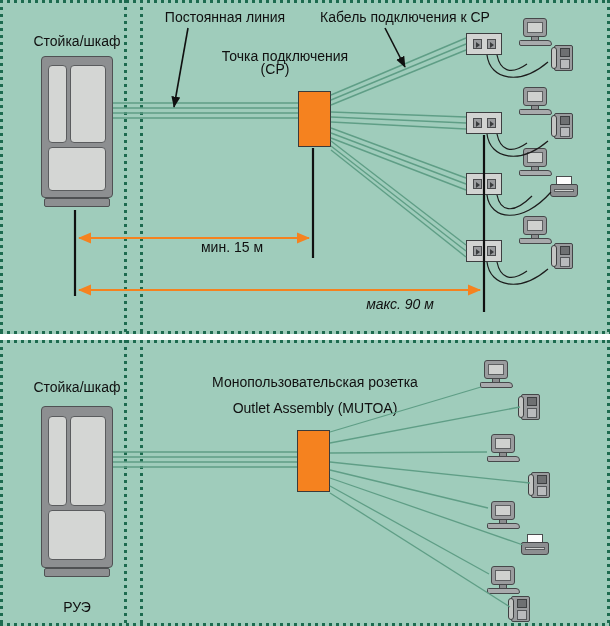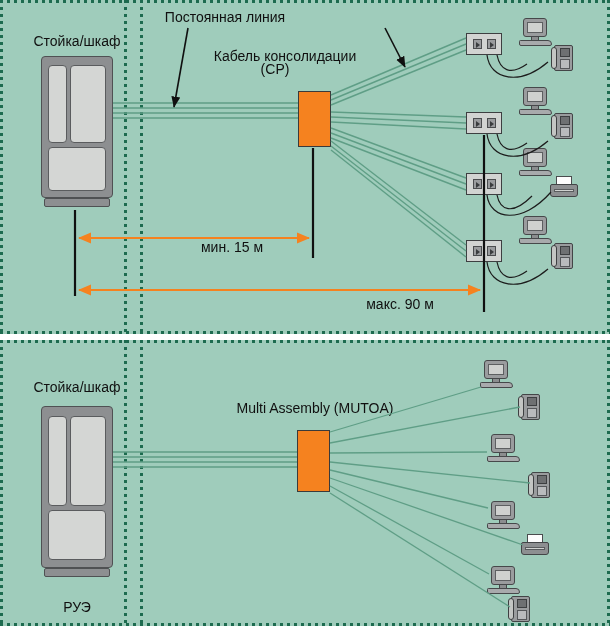--- a/index.html
+++ b/index.html
@@ -312,24 +312,25 @@
     </div>
     <div class="icon phone" style="left:551px; top:243px; width:25px; height:27px;">
       <div class="body"></div>
       <div class="screen"></div>
       <div class="keys"></div>
       <div class="handset"></div>
     </div>
 
     <div class="label" style="left:16px; top:35px; width:122px;">Стойка/шкаф</div>
     <div class="label" style="left:150px; top:11px; width:150px;">Постоянная линия</div>
-    <div class="label" style="left:205px; top:50px; width:160px;">Кабель консолидации</div>
+    <div class="label" style="left:300px; top:11px; width:210px;">Кабель подключения к CP</div>
+    <div class="label" style="left:205px; top:50px; width:160px;">Точка подключения</div>
     <div class="label" style="left:195px; top:63px; width:160px;text-align:center;">(CP)</div>
     <div class="label" style="left:182px; top:241px; width:100px;">мин. 15 м</div>
-    <div class="label" style="left:345px; top:298px; width:110px;">макс. 90 м</div>
+    <div class="label" style="left:345px; top:298px; width:110px;font-style:italic;">макс. 90 м</div>
   </div>
 
   <div class="panel" id="panel-bottom">
     <div class="dots-h" style="left:0; top:0; width:610px;"></div>
     <div class="dots-h" style="left:0; top:283px; width:610px;"></div>
     <div class="dots-v" style="left:0; top:0; height:286px;"></div>
     <div class="dots-v" style="left:607px; top:0; height:286px;"></div>
     <div class="dots-v" style="left:124px; top:0; height:286px;"></div>
     <div class="dots-v" style="left:140px; top:0; height:286px;"></div>
 
@@ -381,21 +382,22 @@
       <div class="base"></div>
     </div>
     <div class="icon phone" style="left:508px; top:256px; width:25px; height:27px;">
       <div class="body"></div>
       <div class="screen"></div>
       <div class="keys"></div>
       <div class="handset"></div>
     </div>
 
     <div class="label" style="left:16px; top:41px; width:122px;">Стойка/шкаф</div>
-    <div class="label" style="left:175px; top:62px; width:280px;">Multi Assembly (MUTOA)</div>
+    <div class="label" style="left:175px; top:36px; width:280px;">Монопользовательская розетка</div>
+    <div class="label" style="left:175px; top:62px; width:280px;">Outlet Assembly (MUTOA)</div>
     <div class="label" style="left:16px; top:261px; width:122px;">РУЭ</div>
   </div>
 
   <svg class="overlay" viewBox="0 0 610 626">
     <defs>
       <marker id="arrOrange" markerWidth="7" markerHeight="7" refX="6" refY="3.2" orient="auto" markerUnits="strokeWidth">
         <path d="M0,0.4 L6.5,3.2 L0,6 z" fill="#f5821f"></path>
       </marker>
       <marker id="arrOrangeRev" markerWidth="7" markerHeight="7" refX="0.5" refY="3.2" orient="auto" markerUnits="strokeWidth">
         <path d="M6.5,0.4 L0,3.2 L6.5,6 z" fill="#f5821f"></path>

